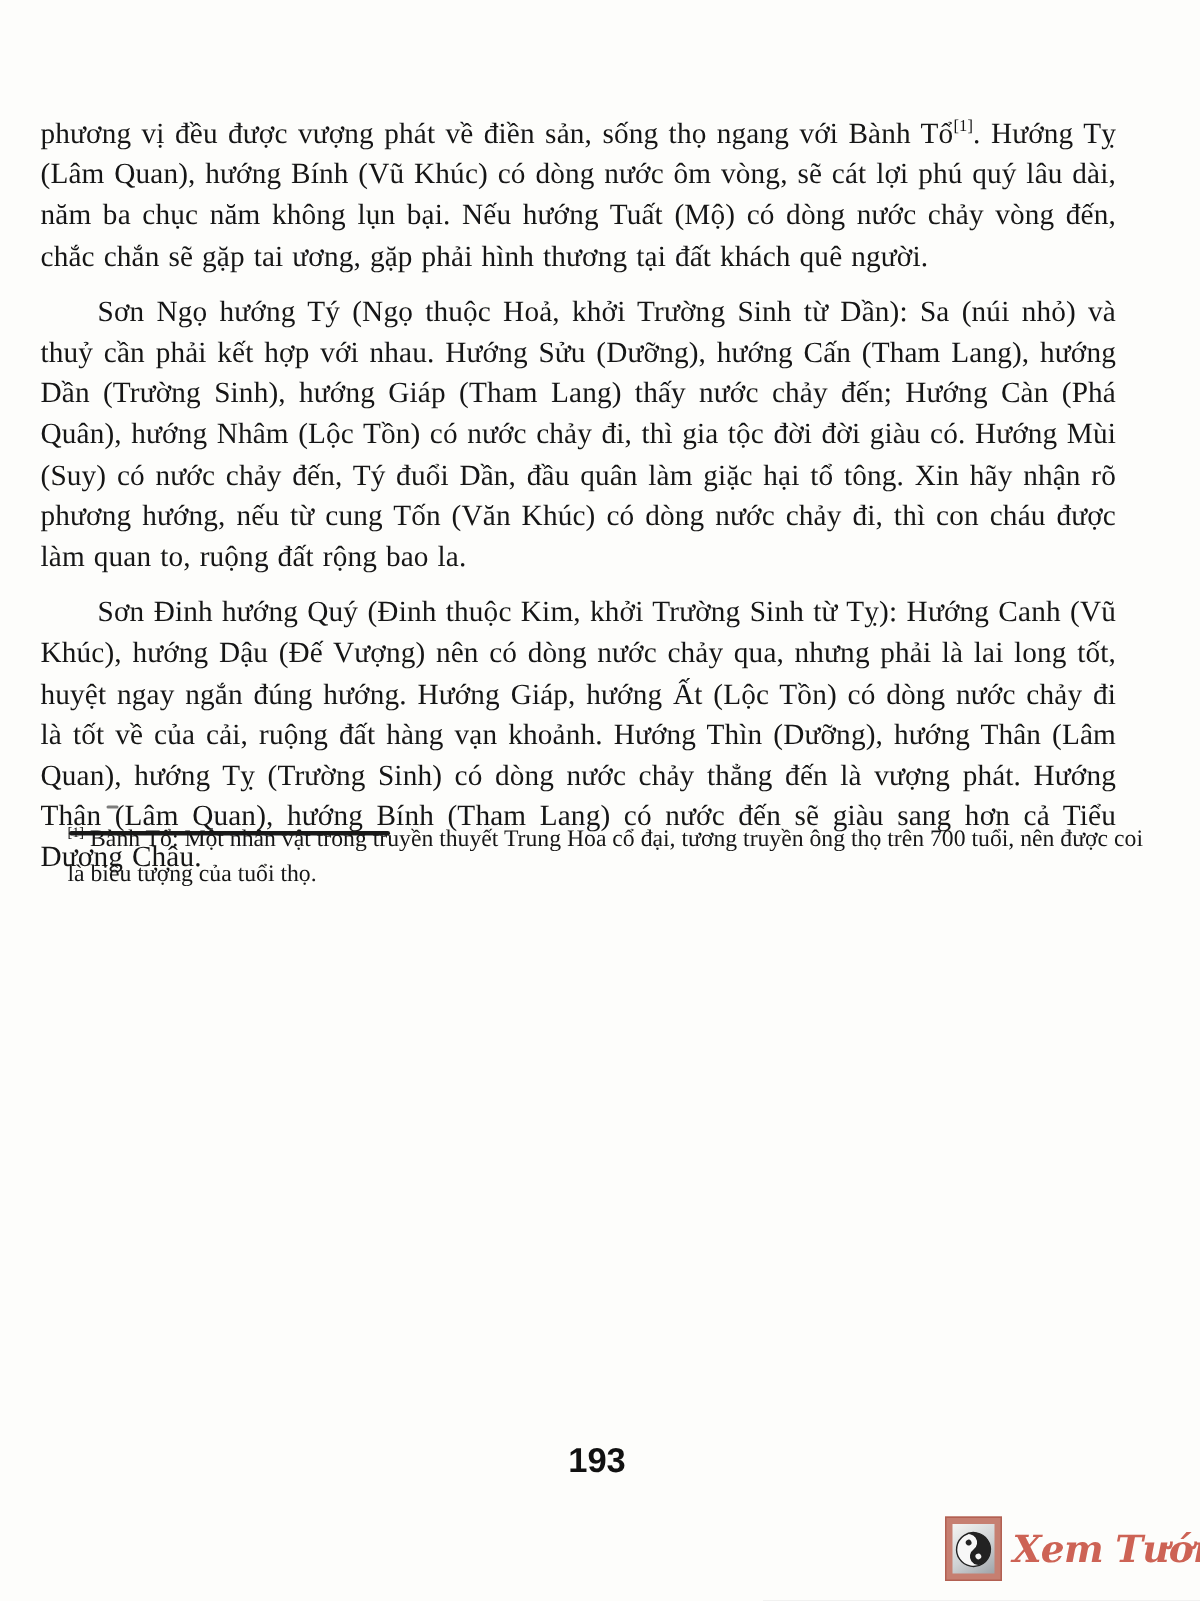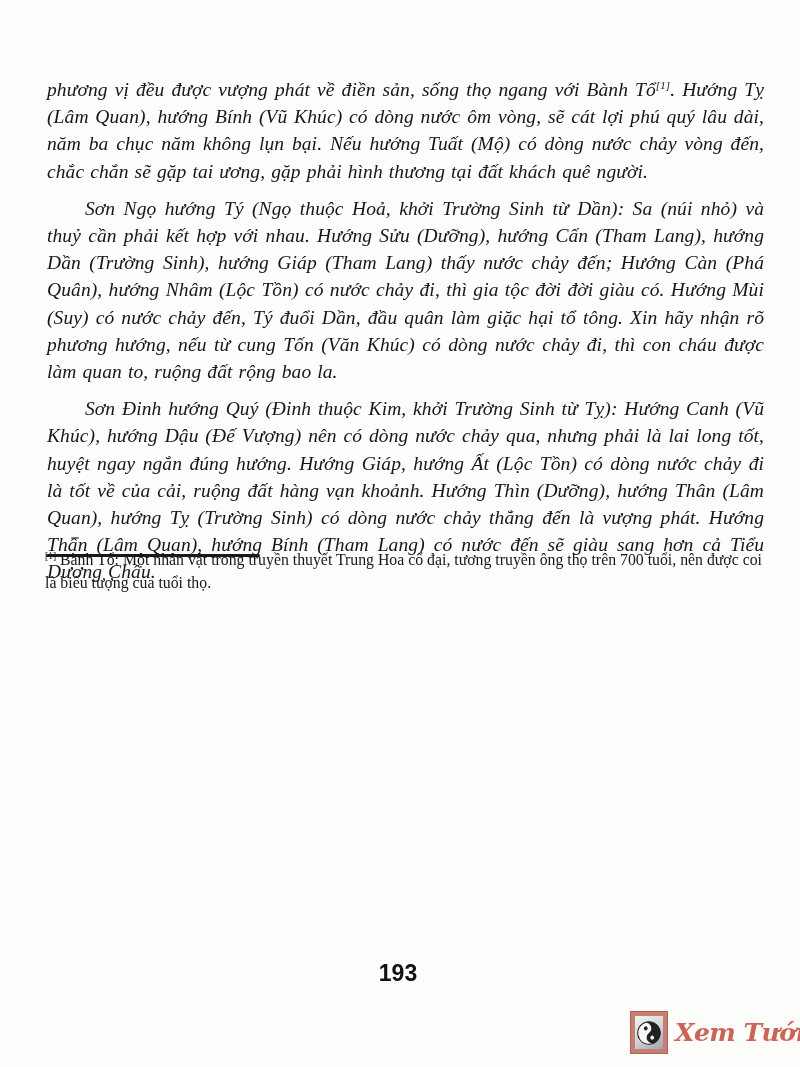--- a/index.html
+++ b/index.html
@@ -12,24 +12,23 @@
     width: 800px;
     height: 1067px;
     margin: 0 auto;
     background: #fdfdfb;
     overflow: hidden;
     font-family: "Liberation Serif", serif;
     color: #161616;
   }
   .text-block {
     position: absolute;
-    left: 47px;
+    left: 27px;
     top: 76px;
     width: 717px;
-    font-style: italic;
   }
   .para {
     margin: 0;
     font-size: 19.5px;
     line-height: 27.2px;
     text-align: justify;
     letter-spacing: 0.1px;
     word-spacing: 1px;
   }
   .para + .para {

